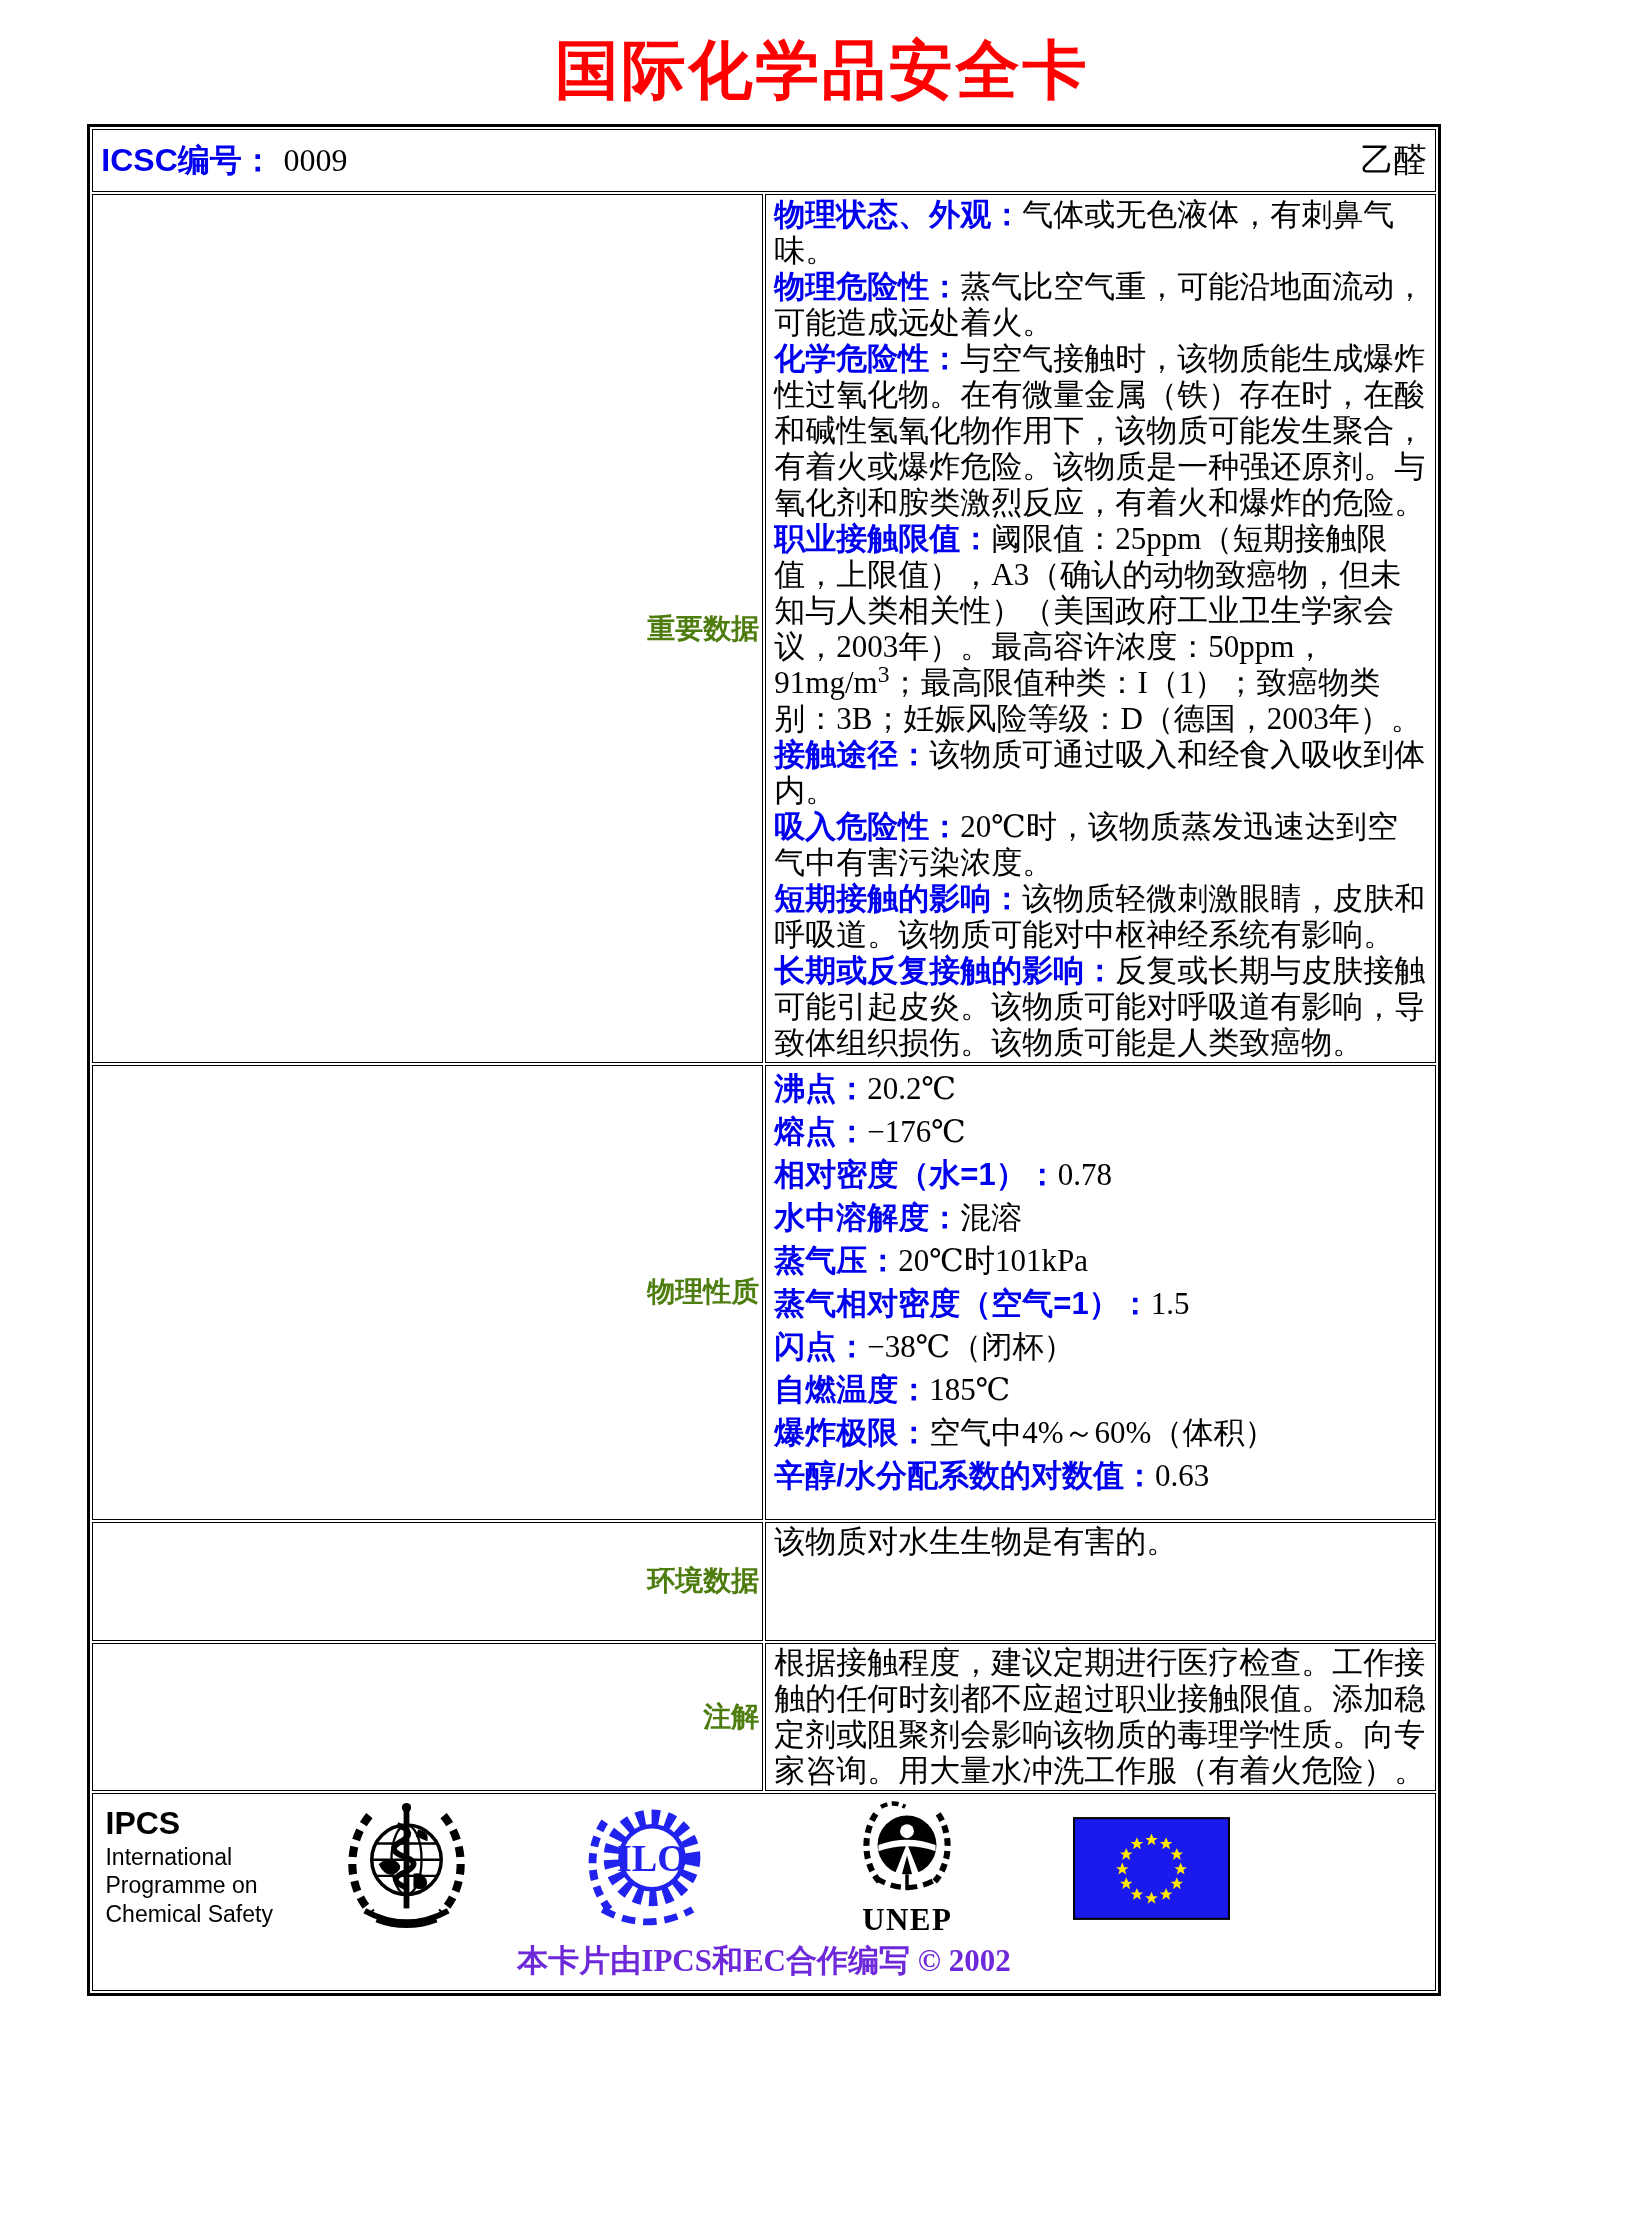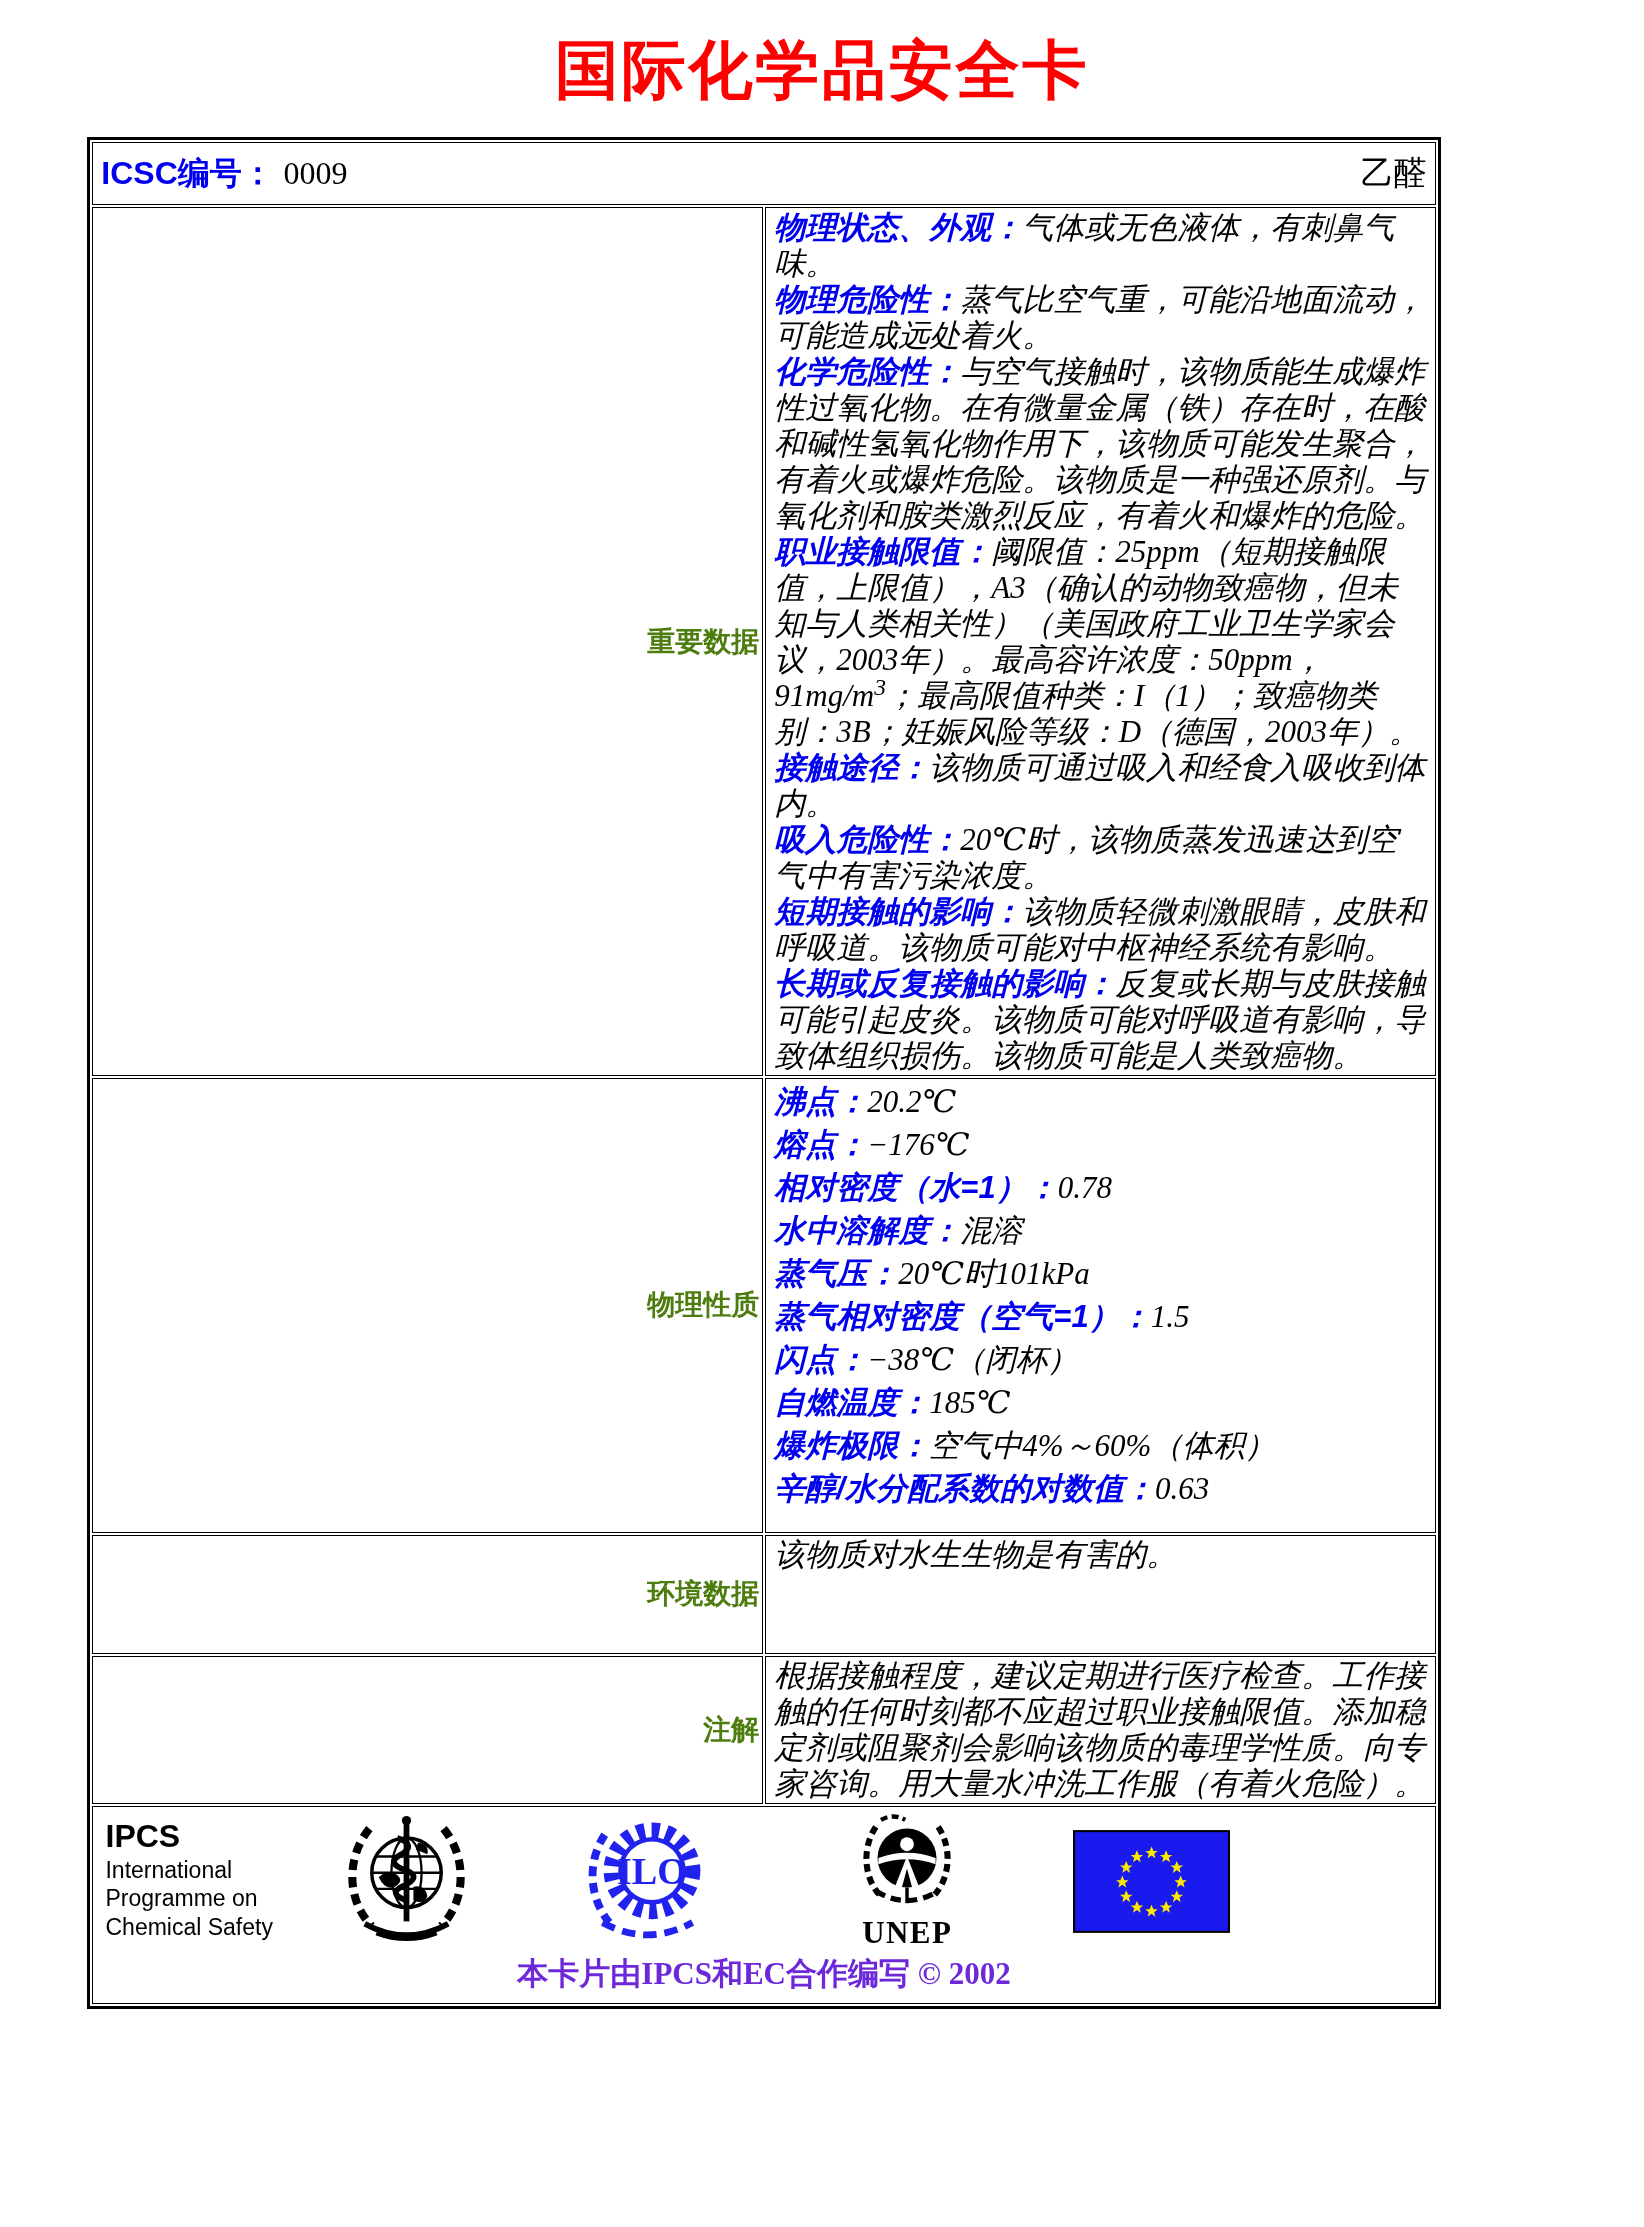--- a/index.html
+++ b/index.html
@@ -6,21 +6,21 @@
   .page{
     position:relative;
     width:1644px;
     height:2227px;
     background:#ffffff;
     font-family:"Liberation Serif","DejaVu Serif",serif;
     color:#000;
     overflow:hidden;
   }
   .title{
-    margin:36px 0 31px 0;
+    margin:36px 0 18px 0;
     text-align:center;
     font-size:64px;
     line-height:1.1;
     font-weight:bold;
     color:#FF0000;
     letter-spacing:2.8px;
     font-family:"Liberation Serif","DejaVu Serif",serif;
   }
   table.card{
     margin-left:87px;
@@ -45,21 +45,21 @@
   .hdr{
     display:flex;justify-content:space-between;align-items:center;
     height:58px;font-size:32px;
   }
   .hdr .lbl{margin-right:9.7px;}
   .lbl{
     color:#0000EE;font-weight:bold;
     font-family:"Liberation Sans","DejaVu Sans",sans-serif;
   }
   .val,.txt{color:#000;}
-  .content{font-size:31px;line-height:36px;font-style:italic;}
+  .content{font-size:31px;line-height:36px;}
   .content .line{margin:0;}
   .phys .line{line-height:43px;}
   sup{font-size:23.6px;line-height:0;}
   .chem-name{font-size:33px;}
   
   .logosrow{position:relative;height:193px;}
   .ipcs-block{position:absolute;left:4.2px;top:8.3px;font-family:"Liberation Sans","DejaVu Sans",sans-serif;}
   .ipcs-acronym{font-size:32px;font-weight:bold;line-height:39px;}
   .ipcs-line{font-size:23px;line-height:28.5px;}
   .logo{position:absolute;top:2.8px;}

